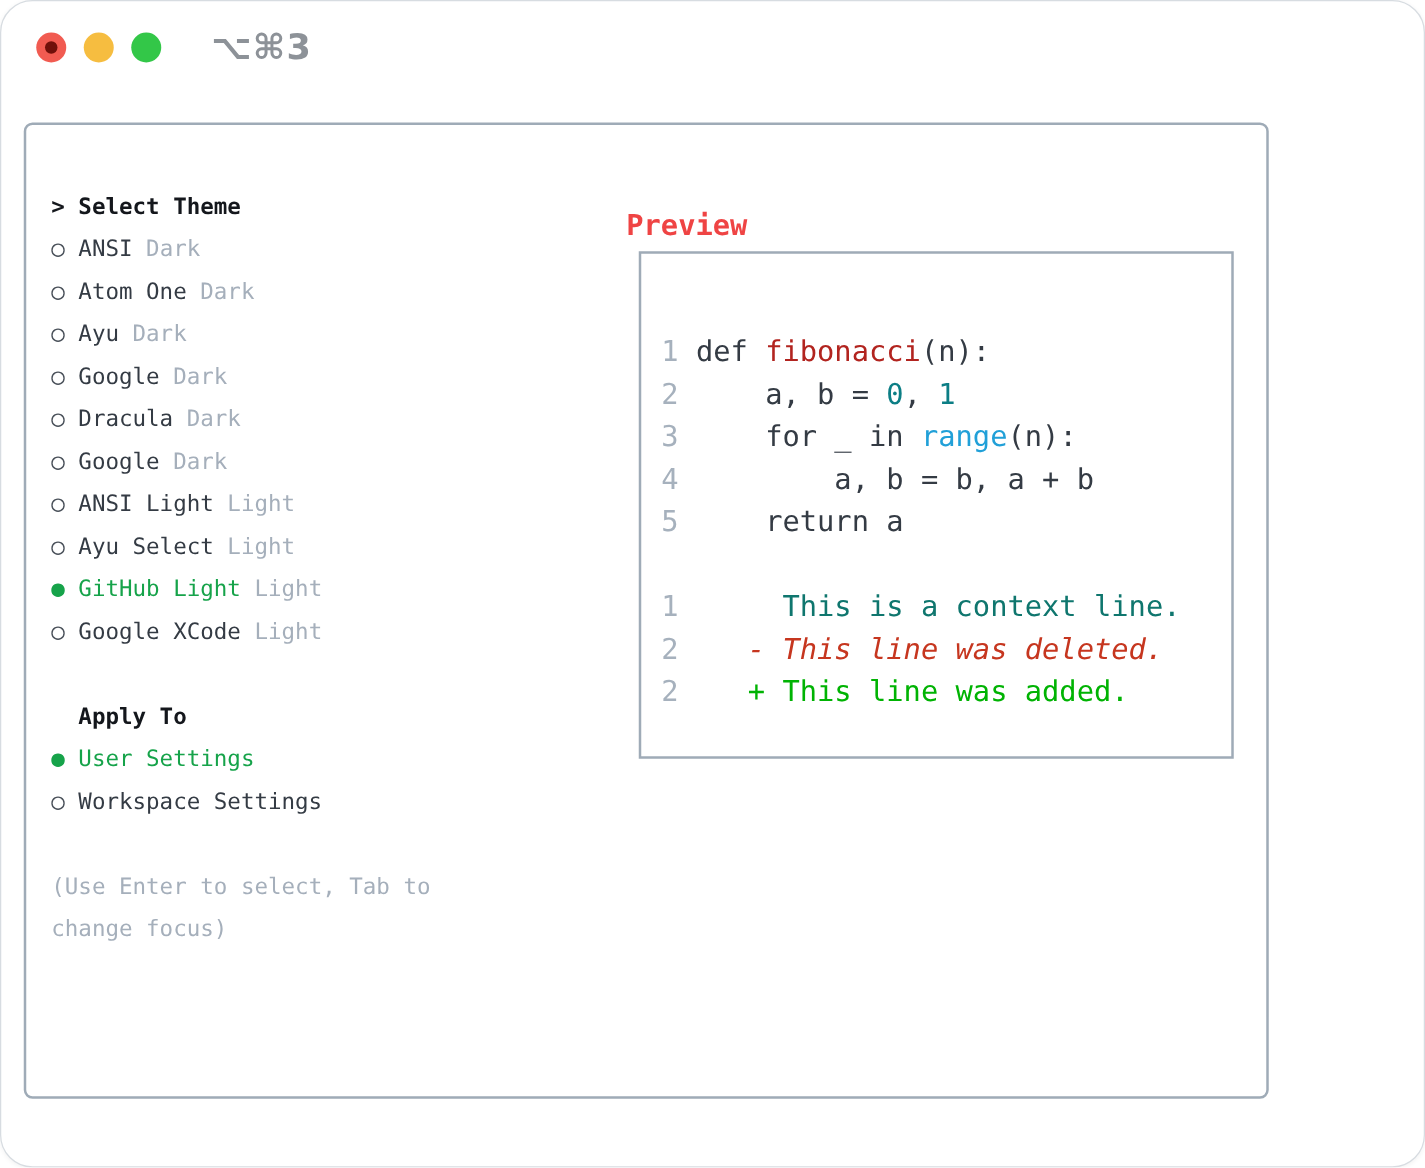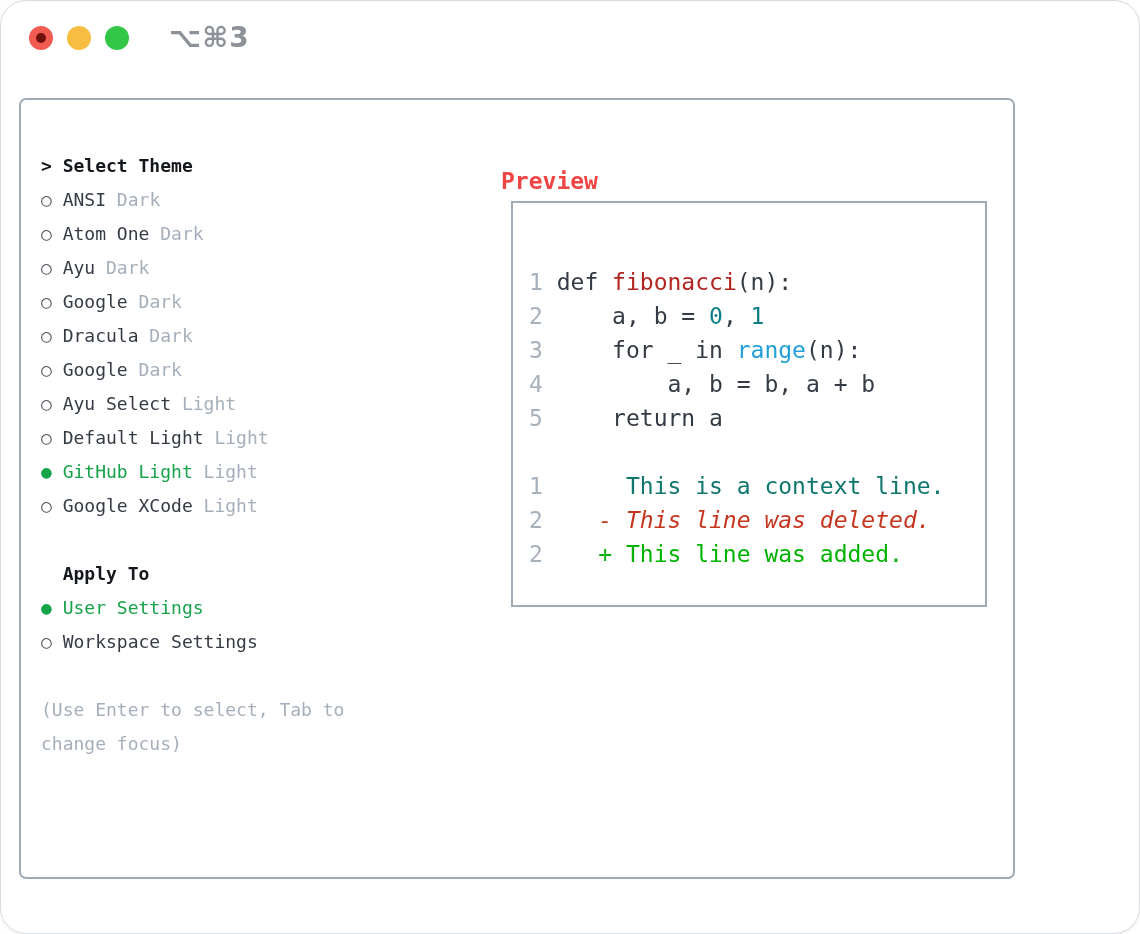--- a/index.html
+++ b/index.html
@@ -68,22 +68,22 @@
     <div class="list">
       <div class="row hdr"><span class="marker">&gt;</span><span>Select Theme</span></div>
 
       <div id="theme-rows">
           <div class="row theme-row"><span class="marker circle">○</span><span>ANSI</span><span class="variant"> Dark</span></div>
           <div class="row theme-row"><span class="marker circle">○</span><span>Atom One</span><span class="variant"> Dark</span></div>
           <div class="row theme-row"><span class="marker circle">○</span><span>Ayu</span><span class="variant"> Dark</span></div>
           <div class="row theme-row"><span class="marker circle">○</span><span>Google</span><span class="variant"> Dark</span></div>
           <div class="row theme-row"><span class="marker circle">○</span><span>Dracula</span><span class="variant"> Dark</span></div>
           <div class="row theme-row"><span class="marker circle">○</span><span>Google</span><span class="variant"> Dark</span></div>
+          <div class="row theme-row"><span class="marker circle">○</span><span>ANSI Light</span><span class="variant"> Light</span></div>
           <div class="row theme-row"><span class="marker circle">○</span><span>Ayu Select</span><span class="variant"> Light</span></div>
-          <div class="row theme-row"><span class="marker circle">○</span><span>Default Light</span><span class="variant"> Light</span></div>
           <div class="row theme-row selected"><span class="marker circle">●</span><span>GitHub Light</span><span class="variant"> Light</span></div>
           <div class="row theme-row"><span class="marker circle">○</span><span>Google XCode</span><span class="variant"> Light</span></div>
         </div>
       <div class="row spacer"></div>
       <div class="row hdr"><span class="marker"></span><span>Apply To</span></div>
       <div id="apply-rows">
           <div class="row apply-row selected"><span class="marker circle">●</span><span>User Settings</span></div>
           <div class="row apply-row"><span class="marker circle">○</span><span>Workspace Settings</span></div>
         </div>
       <div class="row spacer"></div>

